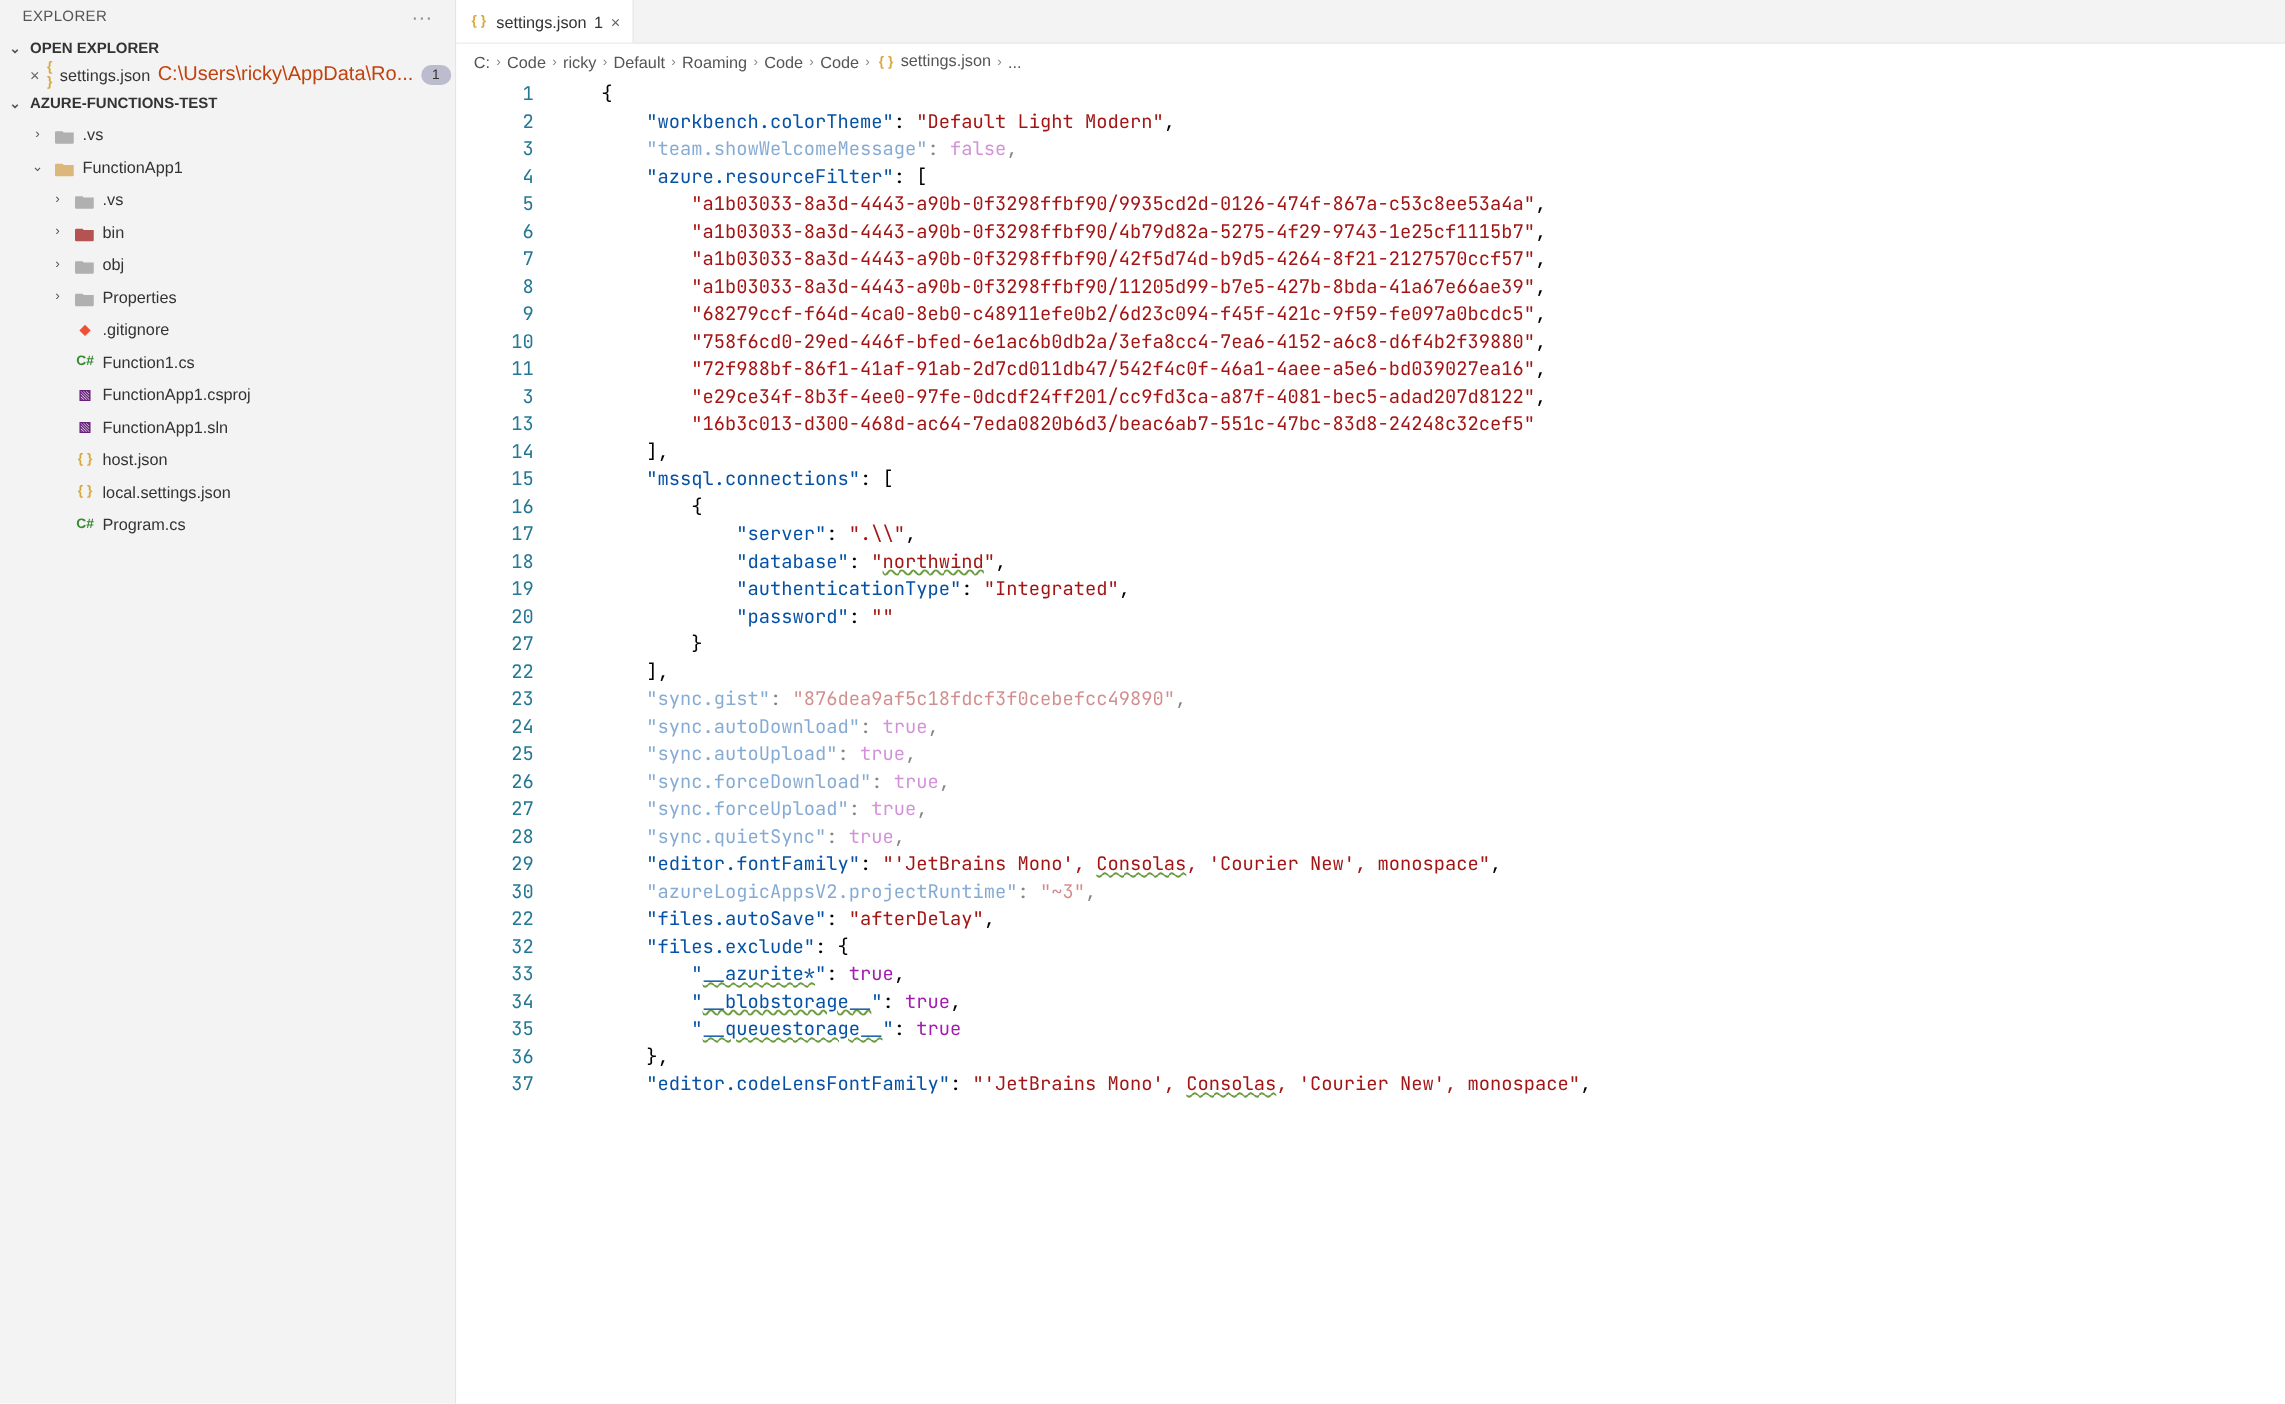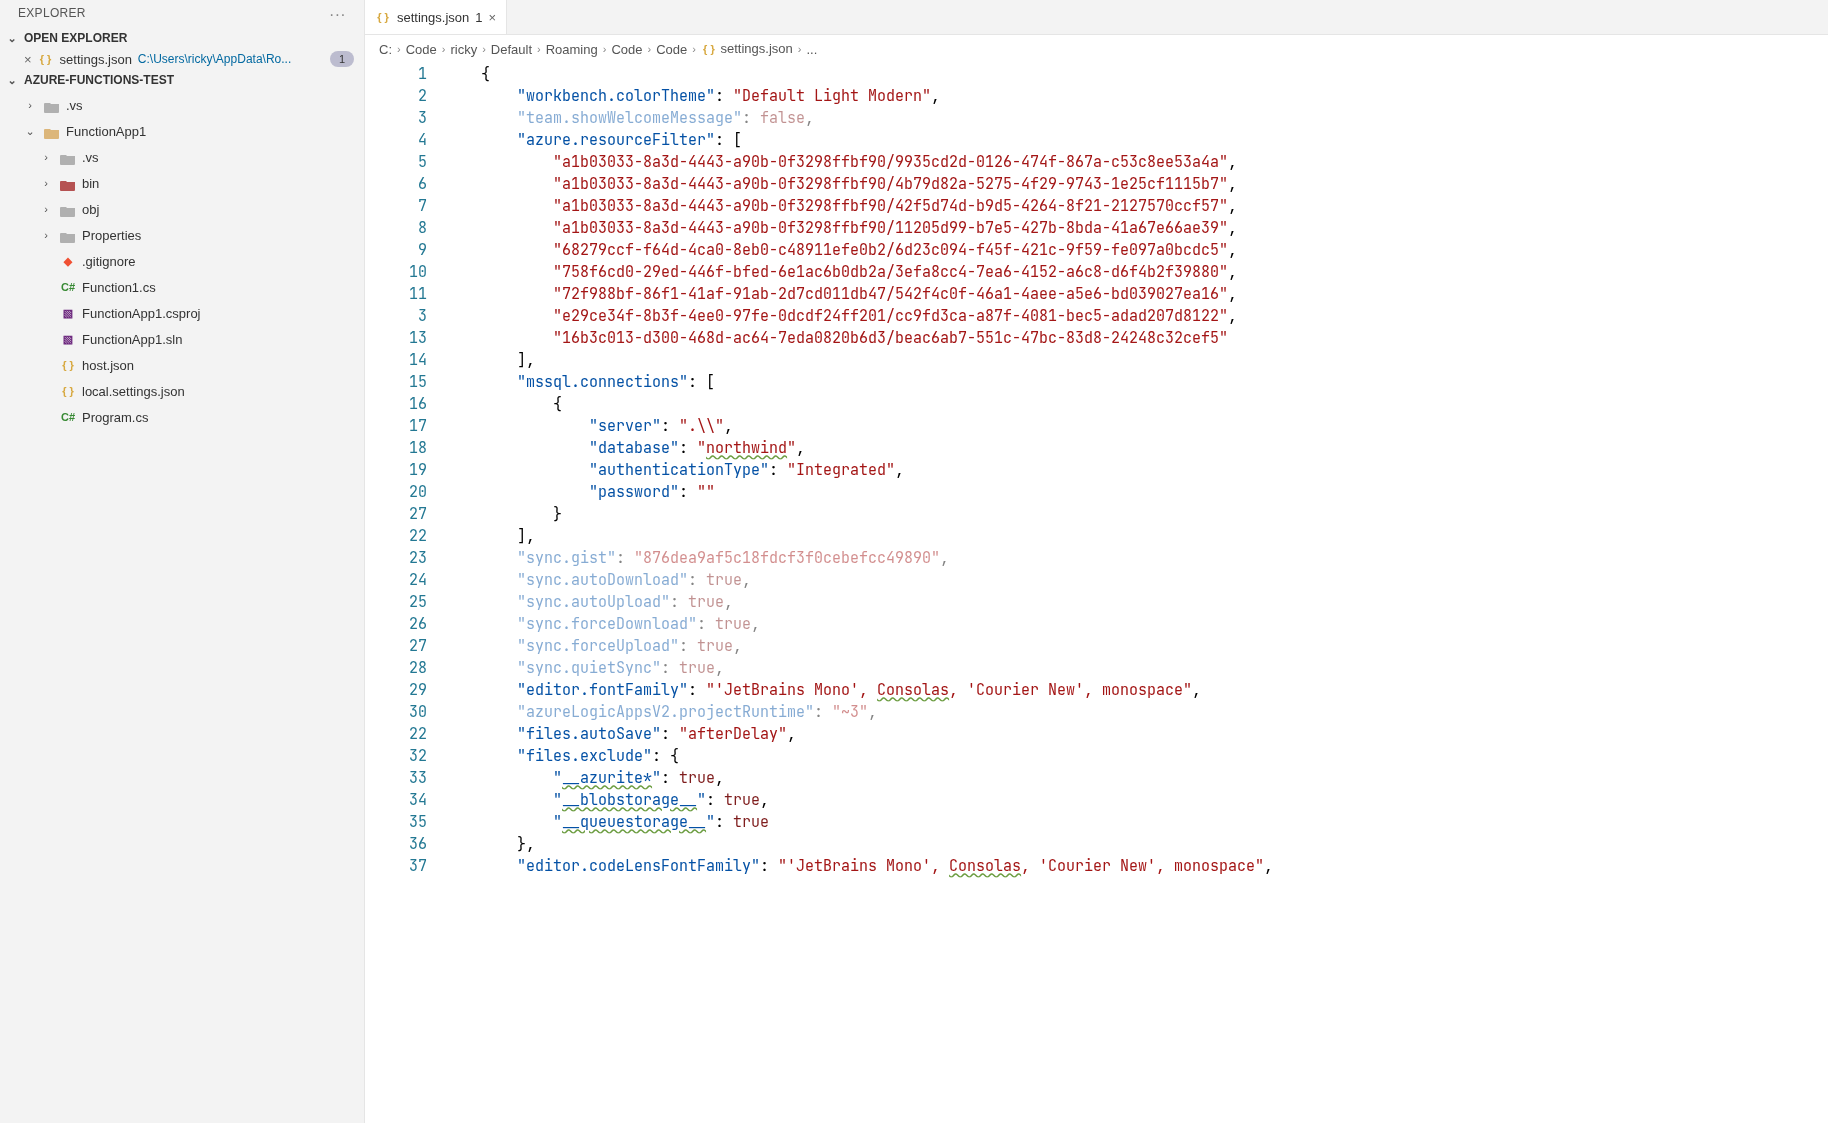--- a/index.html
+++ b/index.html
@@ -5,21 +5,21 @@
   html,body{margin:0;padding:0;height:100%;width:100%;font-family:"Segoe UI",Arial,sans-serif;font-size:13px;color:#333;background:#fff;overflow:hidden}
   .root{display:flex;height:100%;width:100%}
   
   .sidebar{width:364px;background:#f3f3f3;border-right:1px solid #e5e5e5;display:flex;flex-direction:column;color:#3b3b3b;overflow:hidden}
   .sb-header{display:flex;align-items:flex-start;justify-content:space-between;padding:6px 12px 4px 18px;text-transform:none;font-size:12px;color:#555;letter-spacing:.3px}
   .sb-dots{font-size:16px;color:#888;padding-right:6px;cursor:pointer}
   .sb-section-hd{display:flex;align-items:center;gap:4px;padding:3px 12px 3px 4px;font-weight:700;font-size:12px;color:#333;cursor:pointer}
   .chev{width:16px;text-align:center;font-size:11px;color:#555}
   .open-editor-row{display:flex;align-items:center;gap:6px;padding:3px 10px 3px 24px;font-size:13px;color:#333}
   .open-editor-row .close{color:#666;font-size:13px}
-  .muted-path{color:#0369a1;font-size:12px}
+  .muted-path{color:#c2410c;font-size:16px}
   .badge{margin-left:auto;background:#bcbccf;color:#333;border-radius:8px;min-width:16px;text-align:center;font-size:11px;padding:0 4px;line-height:16px}
   .tree{padding:2px 0 0 0}
   .tree-row{display:flex;align-items:center;gap:6px;padding:2px 10px 2px 0;height:22px;font-size:13px;color:#333;cursor:pointer}
   .tree-row .chev{width:16px}
   .folder-ico{width:16px;height:14px;display:inline-block}
   .folder-ico svg{vertical-align:middle}
   .file-ico{width:16px;height:16px;display:inline-flex;align-items:center;justify-content:center;font-weight:bold;font-size:11px}
   .ind0{padding-left:22px}.ind1{padding-left:38px}
   
   .main{flex:1;display:flex;flex-direction:column;min-width:0}
@@ -29,21 +29,21 @@
   .tab .close{color:#666;font-size:13px;cursor:pointer}
   .breadcrumbs{display:flex;align-items:center;gap:2px;padding:6px 14px;font-size:13px;color:#555;background:#fff}
   .bc-sep{color:#888;padding:0 3px;font-size:11px}
   .editor{flex:1;display:flex;font-family:"JetBrains Mono",Consolas,"Courier New",monospace;font-size:15px;line-height:22px;background:#fff;min-height:0;overflow-y:auto}
   .gutter{width:62px;text-align:right;color:#237893;padding:0 18px 0 0;user-select:none}
   .gutter .ln{height:22px;color:#237893}
   .code{flex:1;white-space:pre;color:#000;position:relative}
   .code-line{height:22px;position:relative}
   .k{color:#0451a5}
   .s{color:#a31515}
-  .b{color:#7f1d1d}
+  .b{color:#a21caf}
   .p{color:#000}
   .dim{opacity:.48}
   .sq{text-decoration-line:underline;text-decoration-style:wavy;text-decoration-color:#6c9d41}
   .hl{position:absolute;background:#fdfd3c;opacity:.85;z-index:-1;border-radius:10px}
   .curline{position:absolute;left:0;right:0;top:0;height:22px;border-top:1px solid #e5e5e5;border-bottom:1px solid #e5e5e5;z-index:-2}
   .json-ico{color:#d7a83f}
   .cs-ico{color:#388a34;font-family:Arial}
   .vs-ico{color:#68217a}
   .git-ico{color:#f05033}
 </style>

